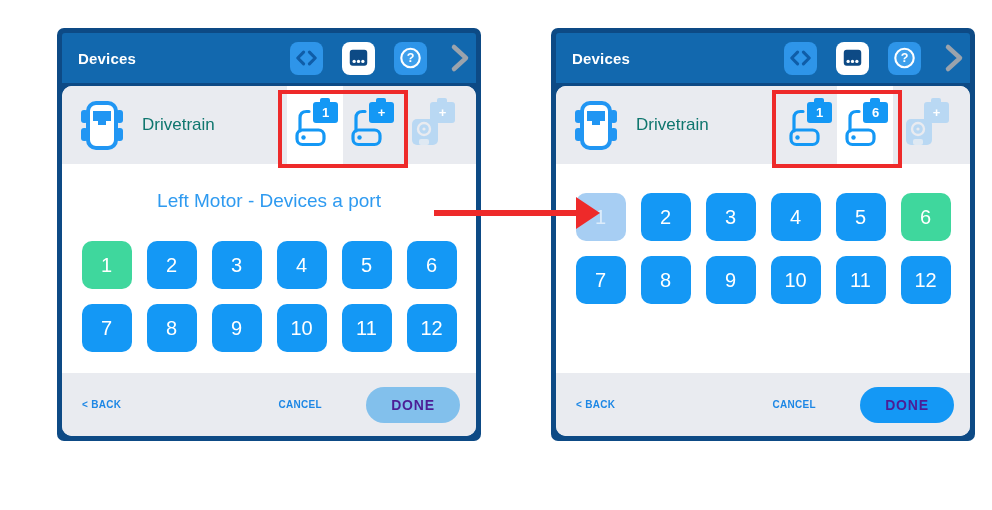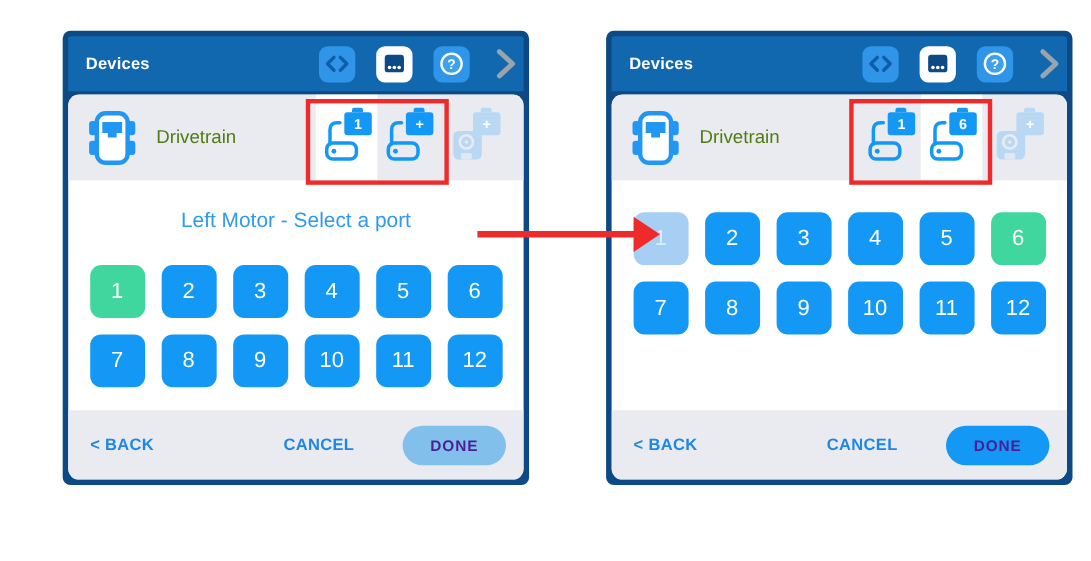--- a/index.html
+++ b/index.html
@@ -18,21 +18,21 @@
   .sqicon { width:33px; height:33px; border-radius:8px; background:#2e95e9;
             display:flex; align-items:center; justify-content:center; cursor:pointer; }
   .sqicon.white { background:#ffffff; }
   .chev { display:flex; align-items:center; margin-left:4px; }
 
   .card { margin-top:3px; height:350px; background:#ffffff; border-radius:10px;
           position:relative; overflow:hidden; display:flex; flex-direction:column; }
 
   .devrow { height:78px; background:#e9ebf0; display:flex; align-items:center;
             padding-left:14px; position:relative; flex:0 0 auto; }
-  .dt-label { color:#4d7c0f; font-size:17px; font-weight:500; margin-left:14px; }
+  .dt-label { color:#0f766e; font-size:17px; font-weight:500; margin-left:14px; }
   .tabs { margin-left:auto; display:flex; align-items:stretch; height:100%; margin-right:16px; }
   .tab { width:56px; display:flex; align-items:center; justify-content:center; cursor:pointer; position:relative; }
   .tab.selected { background:#ffffff; }
   .tab.gyro { margin-left:5px; }
   .iconbox { position:relative; width:46px; height:46px; }
   .badge { position:absolute; top:0; right:0; width:25px; height:21px; background:#1498f5;
            border-radius:3px; color:#ffffff; font-size:13px; font-weight:700;
            display:flex; align-items:center; justify-content:center; }
   .badge::before { content:""; position:absolute; top:-4px; left:7px; width:10px; height:4px;
                    background:inherit; border-radius:2px 2px 0 0; }
@@ -43,21 +43,21 @@
 
   .content { flex:1 1 auto; display:flex; flex-direction:column; align-items:center; }
   .sel-title { margin-top:26px; color:#2e9af0; font-size:19px; font-weight:500; }
   .grid { margin-top:29px; width:376px; display:flex; flex-wrap:wrap; gap:15px; justify-content:center; }
   .port { width:50px; height:48px; border-radius:10px; background:#1498f5; color:#ffffff;
           font-size:20px; font-weight:500; display:flex; align-items:center; justify-content:center; cursor:pointer; }
   .port.selected { background:#3fd79d; }
   .port.disabled { background:#a7cef3; color:#dcecfb; cursor:default; }
 
   .ftr { flex:0 0 auto; height:63px; background:#e9ebf0; display:flex; align-items:center; padding:0 16px 0 20px; }
-  .ftr-link { color:#1d87e5; font-size:15px; font-weight:700; letter-spacing:.3px; cursor:pointer; }
+  .ftr-link { color:#1d87e5; font-size:10px; font-weight:700; letter-spacing:.3px; cursor:pointer; }
   .ftr-cancel { margin-left:auto; margin-right:44px; }
   .done-btn { width:94px; height:36px; border-radius:18px; background:#1498f5; color:#4c1d95;
               font-size:14px; font-weight:700; letter-spacing:.8px; border:none;
               display:flex; align-items:center; justify-content:center; cursor:pointer; }
   .done-btn.disabled { background:#82c0ec; }
 
   .arrow { position:absolute; left:430px; top:195px; pointer-events:none; }
 </style>
 </head>
 <body>
@@ -139,21 +139,21 @@
             </svg>
             <span class="badge faded">+</span>
           </span>
         </span>
       </span>
 
       <span class="ann-rect"></span>
     </div>
 
     <div class="content">
-      <div class="sel-title">Left Motor - Select a port</div>
+      <div class="sel-title">Left Motor - Devices a port</div>
       <div class="grid">
             <div class="port selected">1</div>
             <div class="port available">2</div>
             <div class="port available">3</div>
             <div class="port available">4</div>
             <div class="port available">5</div>
             <div class="port available">6</div>
             <div class="port available">7</div>
             <div class="port available">8</div>
             <div class="port available">9</div>

